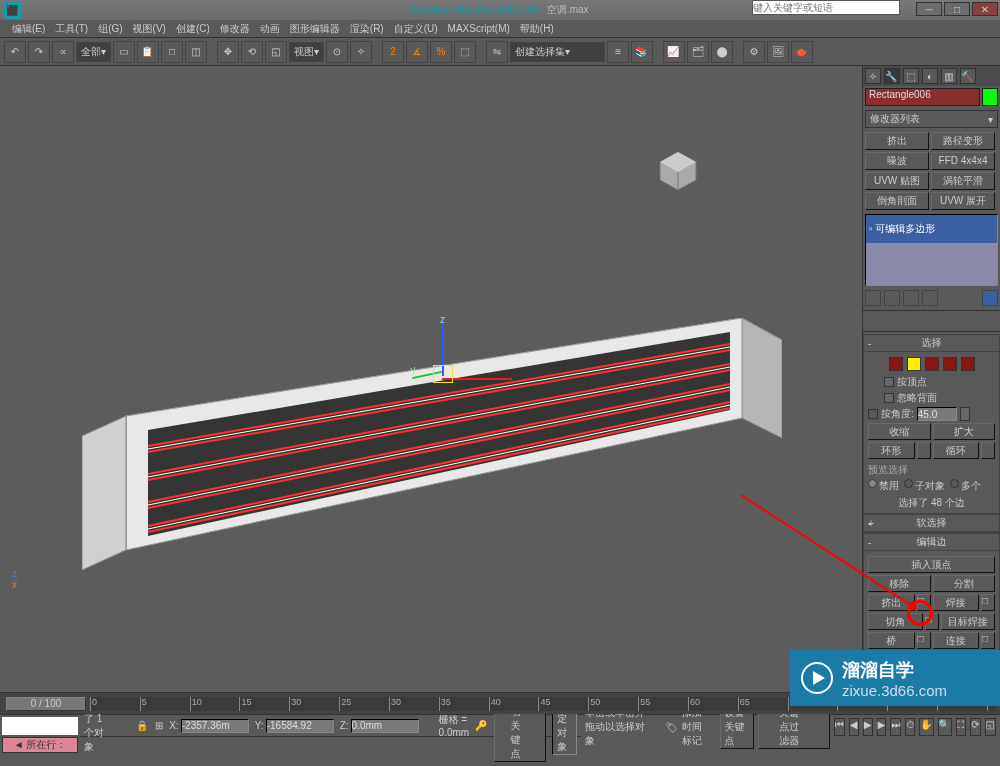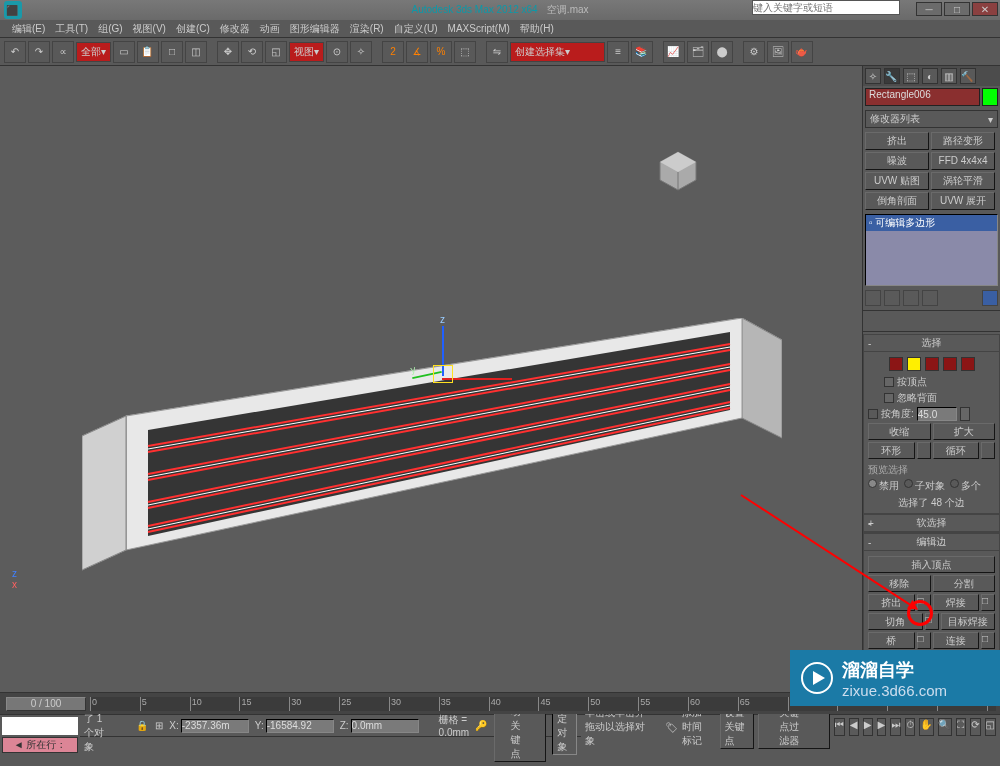--- a/index.html
+++ b/index.html
@@ -10,36 +10,36 @@
   .title-filename { color: #bbb; }
   .search-title { position:absolute; right:100px; top:0; width:148px; height:15px; background:#fff; border:1px solid #555; }
   .win-controls { position:absolute; right:2px; top:2px; display:flex; gap:2px; }
   .win-btn { width:26px; height:14px; background:#6b6b6b; border:1px solid #333; display:flex;align-items:center;justify-content:center; }
   .win-btn.close { background:#8a4040; }
   .menubar { height: 18px; background: #595959; display:flex; gap:2px; padding-left:8px; align-items:center; border-bottom:1px solid #333;}
   .menubar span { padding: 0 4px; cursor:pointer; }
   .toolbar { height: 28px; background: #595959; display:flex; gap:2px; align-items:center; padding:0 4px; border-bottom:1px solid #333; }
   .tb-btn { width:22px; height:22px; background:#595959; border:1px solid #444; display:inline-flex;align-items:center;justify-content:center; }
   .tb-sep { width:6px; }
-  .tb-combo { height:20px; background:#b91c1c; border:1px solid #444; padding:0 4px; display:inline-flex; align-items:center; }
+  .tb-combo { height:20px; background:#404040; border:1px solid #444; padding:0 4px; display:inline-flex; align-items:center; }
   .workspace { display:flex; height: 626px; }
   .viewport-area { flex:1; background:#5c5c5c; position:relative; }
   .viewport-label { position:absolute; left:8px; top:3px; color:#b0b0b0; font-size:11px; }
   .viewport-canvas { position:absolute; left:2px; top:2px; right:2px; bottom:2px; background:#5c5c5c; }
   .right-panel { width:138px; background:#595959; border-left:1px solid #333; display:flex; flex-direction:column; }
   .tab-row { display:flex; height:20px; background:#4c4c4c; align-items:center; padding:0 2px; gap:3px; }
   .tab-row .tab { width:16px; height:16px; background:#595959; border:1px solid #333; display:flex;align-items:center;justify-content:center; }
   .obj-name-row { display:flex; height:18px; margin:2px; gap:2px; }
   .obj-name { flex:1; background:#8a2f2f; border:1px solid #222; padding:0 3px; color:#ddd;}
   .obj-color { width:16px; background:#02ff02; border:1px solid #222;}
   .modlist-combo { margin:2px; height:18px; background:#595959; border:1px solid #333; padding:0 4px; display:flex;align-items:center;justify-content:space-between;}
   .modgrid { margin:2px; display:flex; flex-wrap:wrap; gap:2px; }
   .mod-btn { width:64px; height:18px; background:#595959; border:1px outset #6a6a6a; text-align:center; line-height:16px; }
   .stack { margin:2px; height:72px; background:#8a8aa9; border:1px inset #333; }
-  .stack-item { background:#3a5fa3; color:#fff; padding:1px 3px; }
+  .stack-item { background:#3a5fa3; color:#fff; padding:7px 3px; }
   .stack-toolbar { margin:2px; display:flex; gap:3px; }
   .stack-toolbar div { width:16px; height:16px; border:1px solid #444; background:#5a5a5a;}
   .separator-bar { height:22px; background:#595959; border-top:1px solid #333; border-bottom:1px solid #333; margin:2px 0; }
   .rollout { margin:0; border:1px solid #444; background:#595959; }
   .rollout-title { display:flex; align-items:center; justify-content:center; height:17px; background:#595959; border-bottom:1px solid #444; position:relative; }
   .rollout-title::before { content:"-"; position:absolute; left:4px; }
   .rollout-body { padding:3px 4px; }
   .selbar { display:flex; gap:4px; justify-content:center; padding:2px 0;}
   .selbar div { width:14px; height:14px; border:1px solid #333; background:#8b1515; }
   .selbar div.active { background:#ffef00; }

